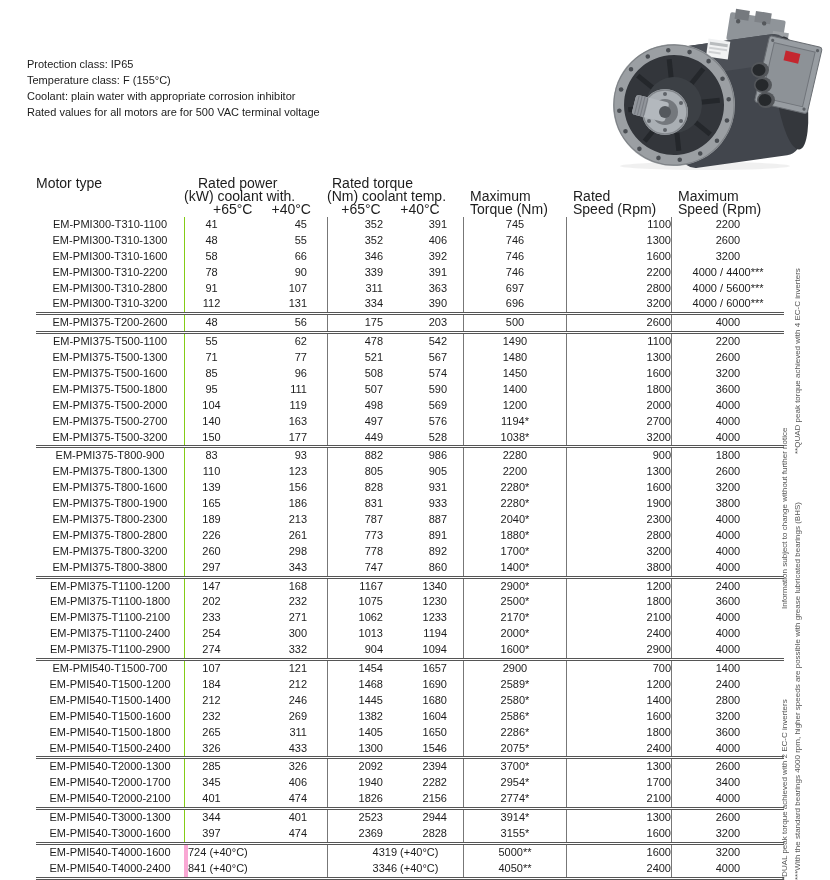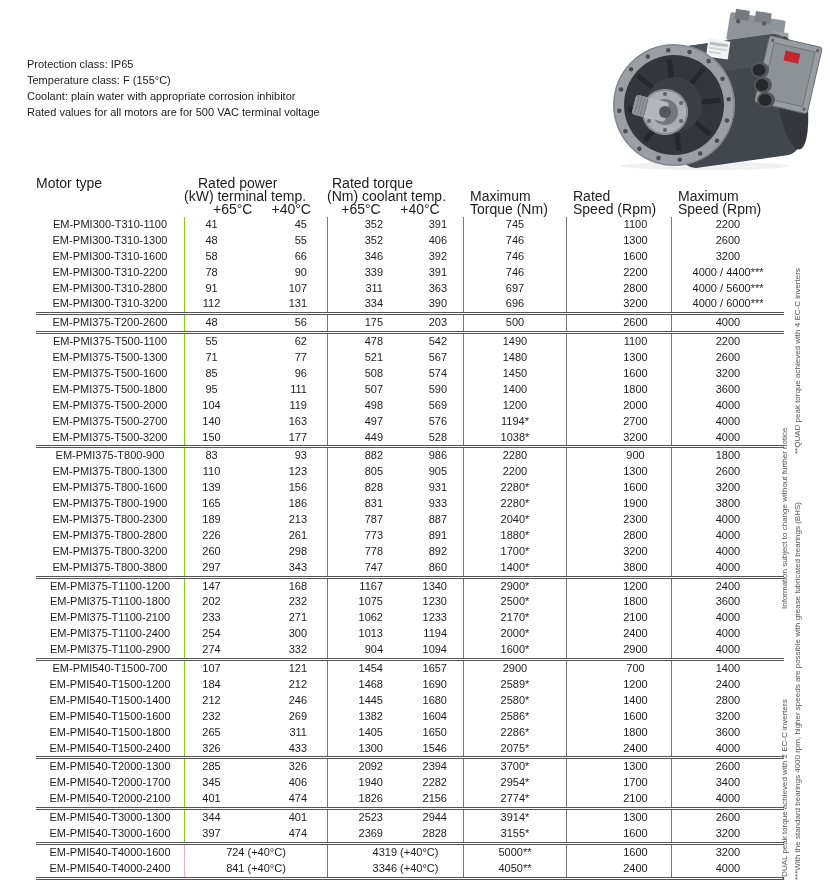--- a/index.html
+++ b/index.html
@@ -29,23 +29,23 @@
   .tgroup { border-bottom:3px double #555; }
   .trow { display:grid; grid-template-columns:148px 71px 72px 68px 68px 103px 105px 113px;
           height:15.9px; line-height:15.8px; white-space:nowrap; }
   .cell { overflow:visible; }
   .c-name { text-align:center; }
   .c-p65 { text-align:center; padding-right:17px; border-left:1px solid #84cc16; }
   .c-p40 { text-align:right; padding-right:20px; }
   .c-t65 { text-align:right; padding-right:12px; border-left:1px solid #777; }
   .c-t40 { text-align:right; padding-right:16px; }
   .c-max { text-align:center; border-left:1px solid #777; }
-  .c-rs  { text-align:center; border-left:1px solid #777;padding-left:33px; }
+  .c-rs  { text-align:right; border-left:1px solid #777;padding-left:33px; }
   .c-ms  { text-align:center; border-left:1px solid #777; }
-  .c-pm  { grid-column:2 / span 2; text-align:center; border-left:1px solid #f9a8d4; }
+  .c-pm  { grid-column:2 / span 2; border-left:4px solid #f9a8d4; }
   .c-tm  { grid-column:4 / span 2; text-align:center; border-left:1px solid #777;padding-left:20px; }
 
   
   .vtext { position:absolute; writing-mode:vertical-rl; transform:rotate(180deg);
            font-size:8px; line-height:11px; width:12px; color:#555;
            display:flex; justify-content:space-between; white-space:nowrap; }
   .vtext.outer { left:792px; top:268px; height:612px; }
   .vtext.inner { left:779px; top:428px; height:452px; }
 </style>
 </head>
@@ -170,21 +170,21 @@
     </svg>
   </div>
 
   <div class="spec-table">
     <div class="thead">
       <div>
         <div class="hline">Motor type</div>
       </div>
       <div>
         <div class="hline ht-pow">Rated power</div>
-        <div class="hline">(kW) terminal temp.</div>
+        <div class="hline">(kW) coolant with.</div>
         <div class="hline hsub2">
           <span class="hc hc65p">+65°C</span>
           <span class="hc">+40°C</span>
         </div>
       </div>
       <div>
         <div class="hline ht-tor">Rated torque</div>
         <div class="hline">(Nm) coolant temp.</div>
         <div class="hline hsub2">
           <span class="hc">+65°C</span>

